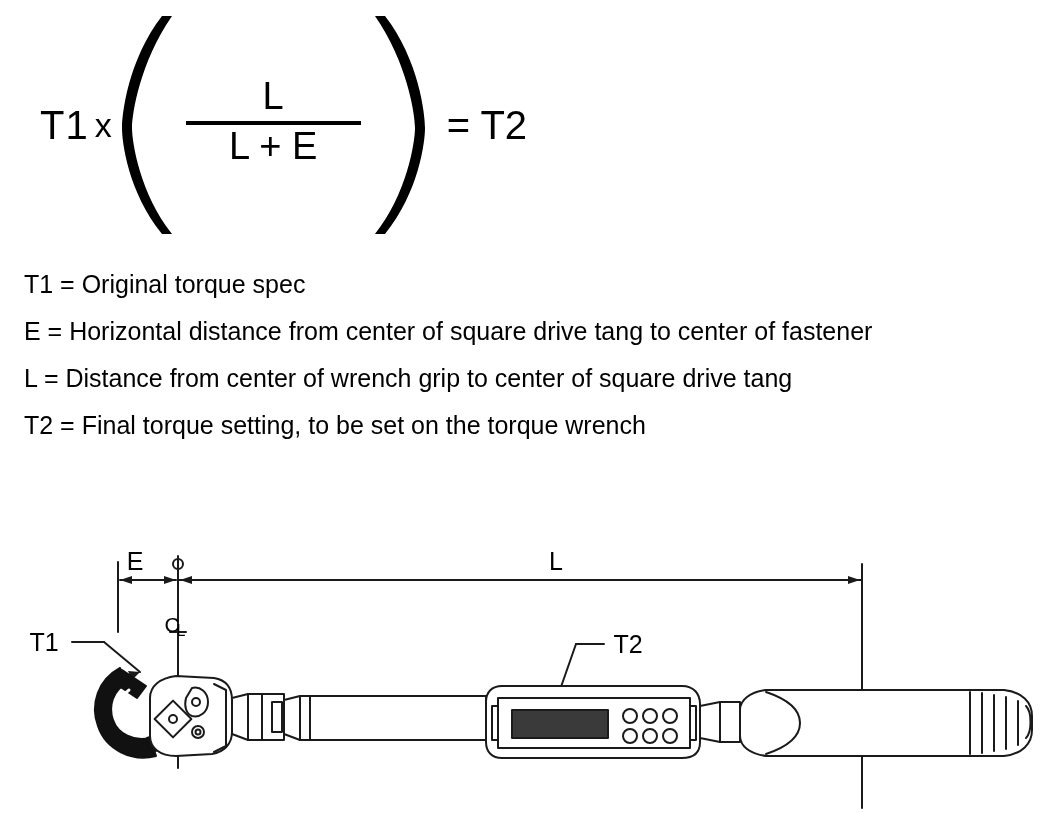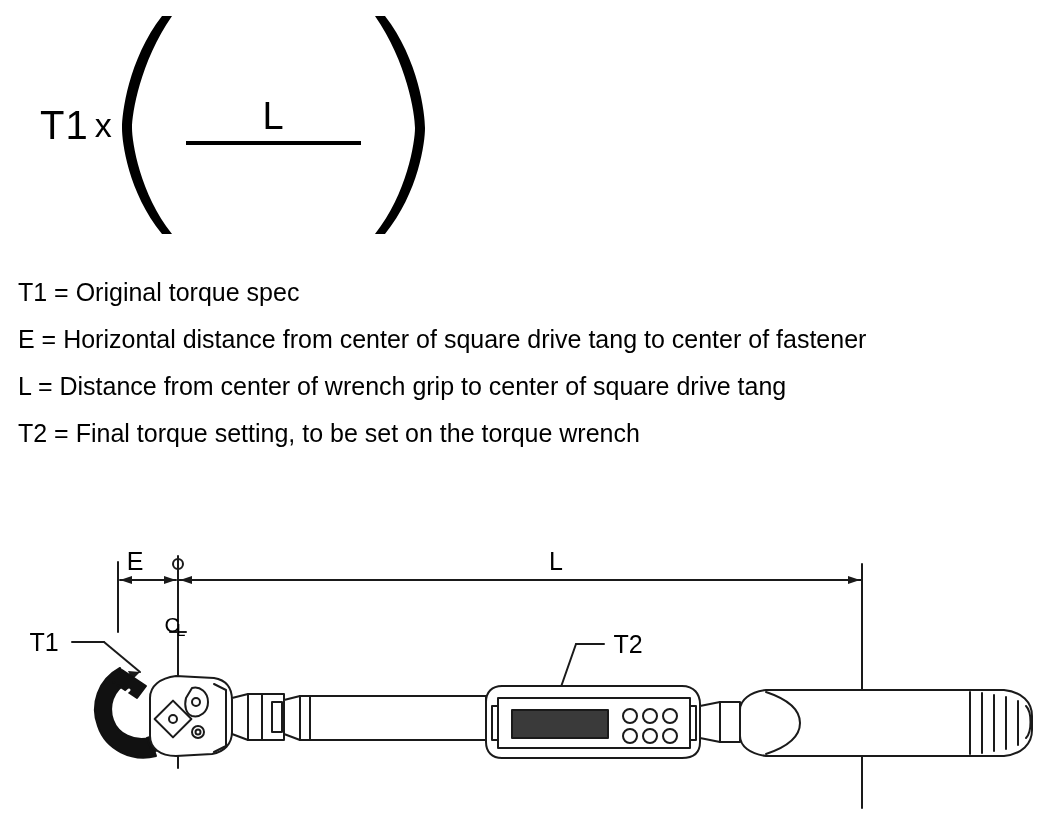--- a/index.html
+++ b/index.html
@@ -71,24 +71,23 @@
   }
   .term-eq {
     font-size: 40px;
     margin-left: 22px;
     white-space: nowrap;
   }
 
   
   #legend {
     position: absolute;
-    left: 18px;
+    left: 24px;
     top: 272px;
     width: 1020px;
-    margin-top: 8px;
   }
   .legend-line {
     font-size: 25px;
     line-height: 1.0;
     margin-bottom: 22px;
     white-space: nowrap;
   }
 
   
   #drawing {
@@ -111,29 +110,31 @@
     <span class="paren">
       <svg width="58" height="230" viewBox="0 0 58 230" aria-hidden="true">
         <path d="M50 6 C18 52, 10 104, 10 118 C10 132, 18 184, 50 224
                  L40 224 C6 182, 0 132, 0 118 C0 104, 6 50, 40 6 Z" fill="#000"></path>
       </svg>
     </span>
 
     <span class="fraction">
       <span class="frac-num">L</span>
       <span class="frac-bar"></span>
+      <span class="frac-den">L + E</span>
     </span>
 
     <span class="paren">
       <svg width="58" height="230" viewBox="0 0 58 230" aria-hidden="true">
         <path d="M8 6 C40 52, 48 104, 48 118 C48 132, 40 184, 8 224
                  L18 224 C52 182, 58 132, 58 118 C58 104, 52 50, 18 6 Z" fill="#000"></path>
       </svg>
     </span>
 
+    <span class="term-eq">= T2</span>
   </div>
 </div>
 
 <div id="legend">
   <div class="legend-line">T1 = Original torque spec</div>
   <div class="legend-line">E = Horizontal distance from center of square drive tang to center of fastener</div>
   <div class="legend-line">L = Distance from center of wrench grip to center of square drive tang</div>
   <div class="legend-line">T2 = Final torque setting, to be set on the torque wrench</div>
 </div>
 

